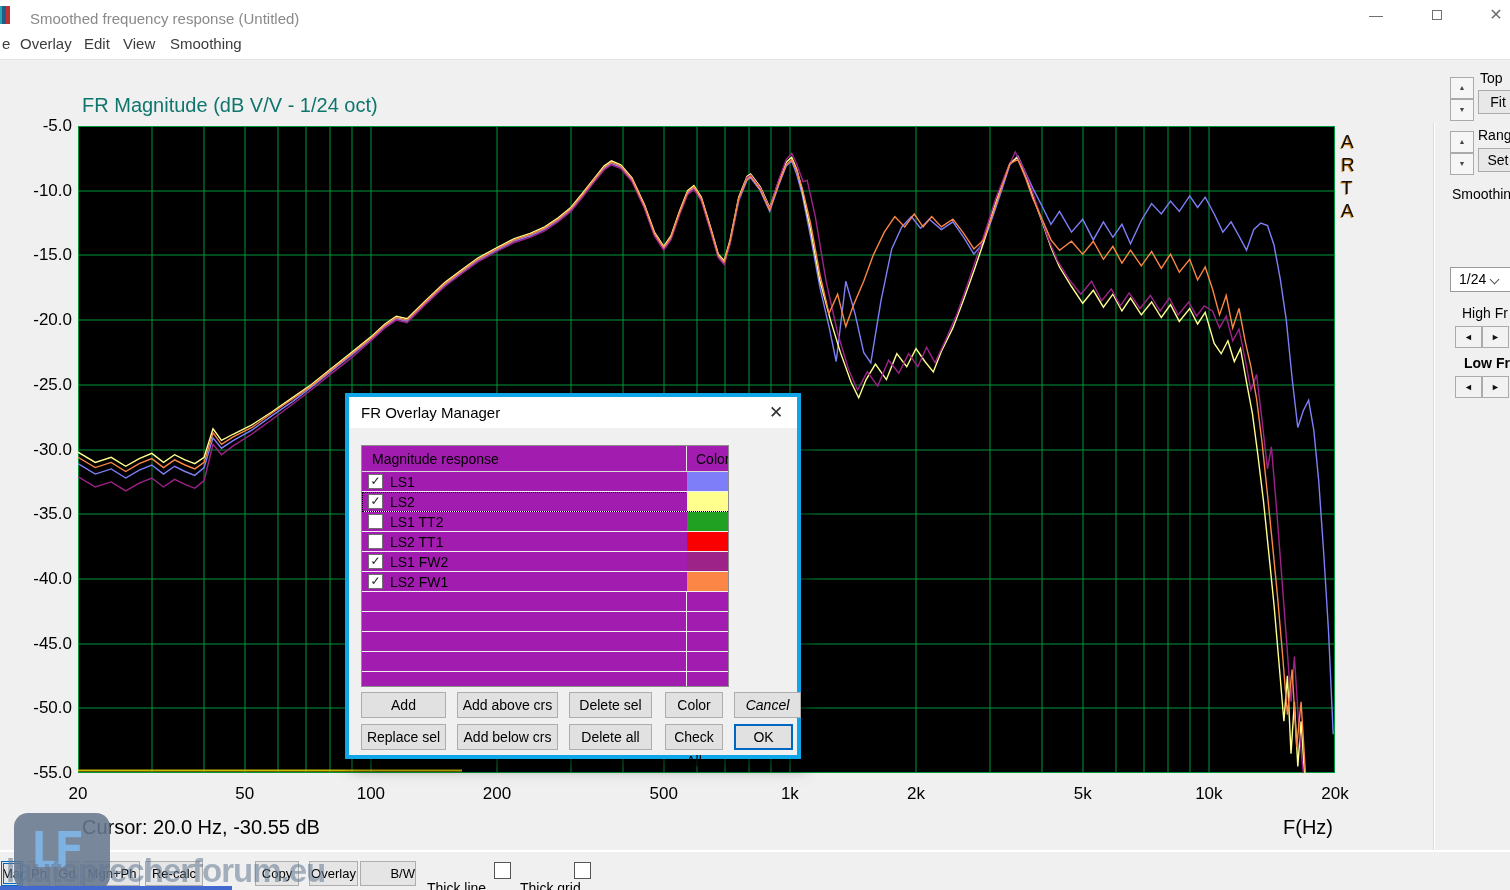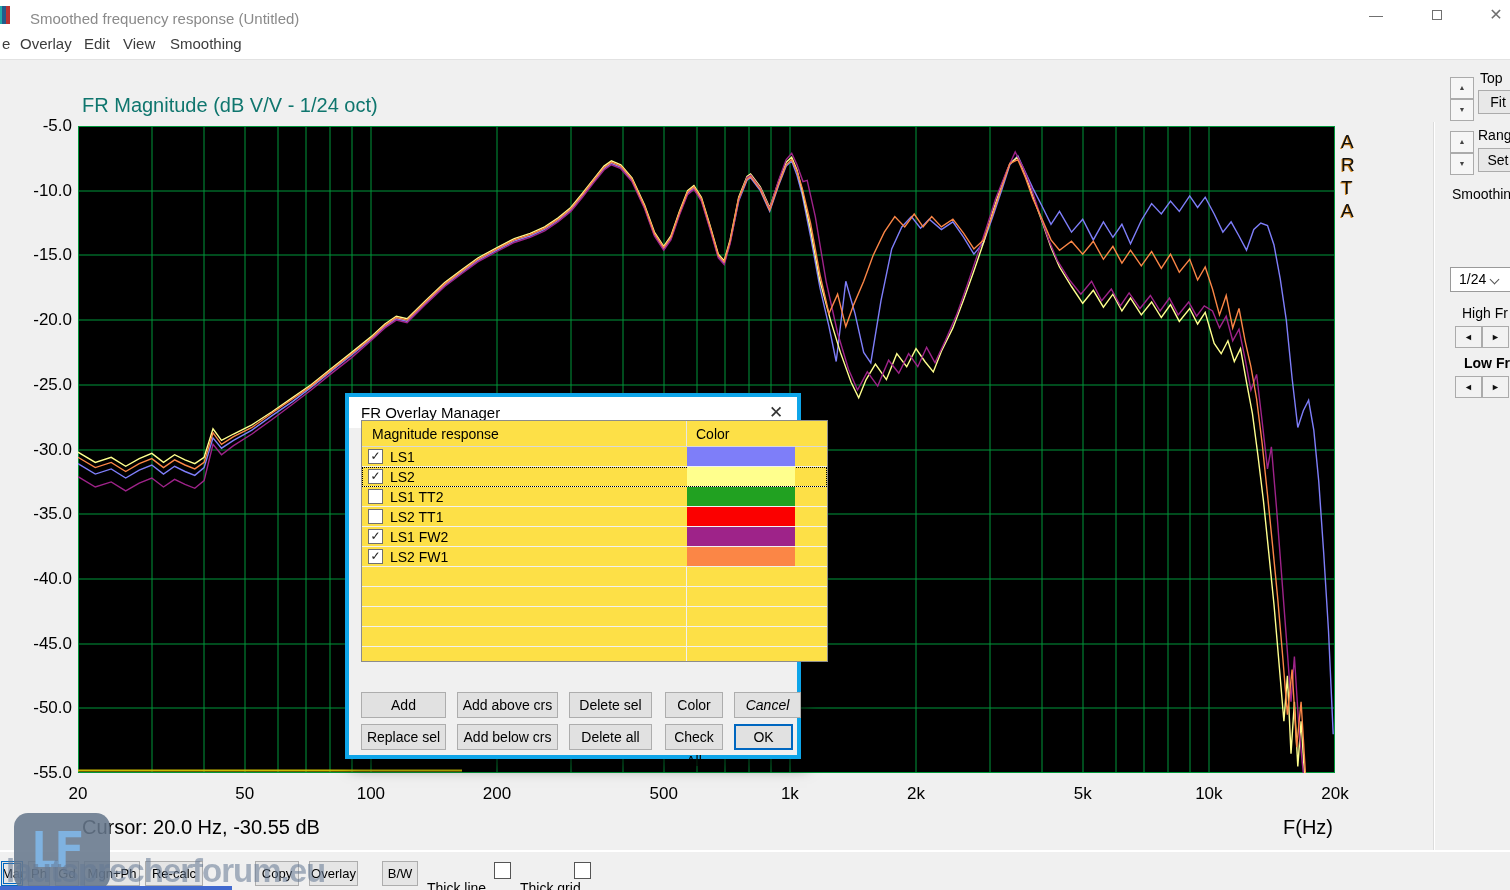--- a/index.html
+++ b/index.html
@@ -51,21 +51,21 @@
   .arrow-pair { position:absolute; width:56px; height:22px; }
   .arrow-pair .ab { float:left; width:27px; height:22px; background:#f2f2f2; border:1px solid #ababab;
     text-align:center; line-height:20px; font-size:9px; color:#111; }
 
   
   #dialog { position:absolute; left:345px; top:393px; width:456px; height:366px; background:#f0f0f0;
     border:4px solid #0ea5e9; box-shadow:6px 8px 14px rgba(0,0,0,0.55); }
   #dialog-titlebar { position:absolute; left:0; top:0; width:100%; height:31px; background:#ffffff; }
   #dialog-title { position:absolute; left:12px; top:7px; font-size:15px; color:#000; }
   #dialog-close { position:absolute; right:10px; top:5px; font-size:17px; color:#333; width:22px; text-align:center; }
-  #listbox { position:absolute; left:12px; top:23px; width:467px; height:242px; background:#fde047;
+  #listbox { position:absolute; left:12px; top:48px; width:368px; height:242px; background:#a21caf;
     border:1px solid #8c8c8c; overflow:hidden; }
   #list-header { position:relative; height:26px; border-bottom:1px solid #d9d9d9; font-size:14px; color:#000; }
   #col-magnitude { position:absolute; left:10px; top:5px; }
   #col-color { position:absolute; left:334px; top:5px; }
   #col-sep { position:absolute; left:324px; top:0; width:1px; height:100%; background:#e6e6e6; }
   .lrow { position:relative; height:20px; border-bottom:1px solid #f1f1f1; }
   .lrow.sel { outline:1px dotted #000; outline-offset:-1px; }
   .cb { position:absolute; left:6px; top:2px; width:15px; height:15px; background:#fff;
     border:1px solid #707070; font-size:12px; line-height:13px; text-align:center; color:#222; }
   .rlabel { position:absolute; left:28px; top:2px; font-size:14px; color:#000; }
@@ -296,21 +296,21 @@
       <div class="dlg-btn" style="left: 108px; top: 327px; width: 101px;">Add below crs</div>
       <div class="dlg-btn" style="left: 220px; top: 327px; width: 83px;">Delete all</div>
       <div class="dlg-btn" style="left: 316px; top: 327px; width: 58px;">Check All</div>
       <div class="dlg-btn default" style="left: 385px; top: 327px; width: 59px;">OK</div>
     </div>
 </div>
 
 <div id="bottombar">
   <span class="tb-btn" style="left:255px; width:44px;">Copy</span>
   <span class="tb-btn" style="left:309px; width:49px;">Overlay</span>
-  <span class="tb-btn" style="left:382px; width:36px;">B/W</span>
+  <span class="tb-btn" style="left:360px; width:56px;text-align:right;">B/W</span>
   <span class="tb-label" style="left:427px;">Thick line</span>
   <span class="tb-cb" style="left:494px;"></span>
   <span class="tb-label" style="left:520px;">Thick grid</span>
   <span class="tb-cb" style="left:574px;"></span>
   <span id="view-buttons"><span class="tb-btn focused" style="left: 1px; width: 22px;">Mag</span><span class="tb-btn" style="left: 28px; width: 22px;">Ph</span><span class="tb-btn" style="left: 55px; width: 24px;">Gd</span><span class="tb-btn" style="left: 84px; width: 56px;">Mgn+Ph</span><span class="tb-btn" style="left: 145px; width: 58px;">Re-calc</span></span>
 </div>
 
 <div id="wm-logo">
   <div id="wm-lf">LF</div>
 </div>

